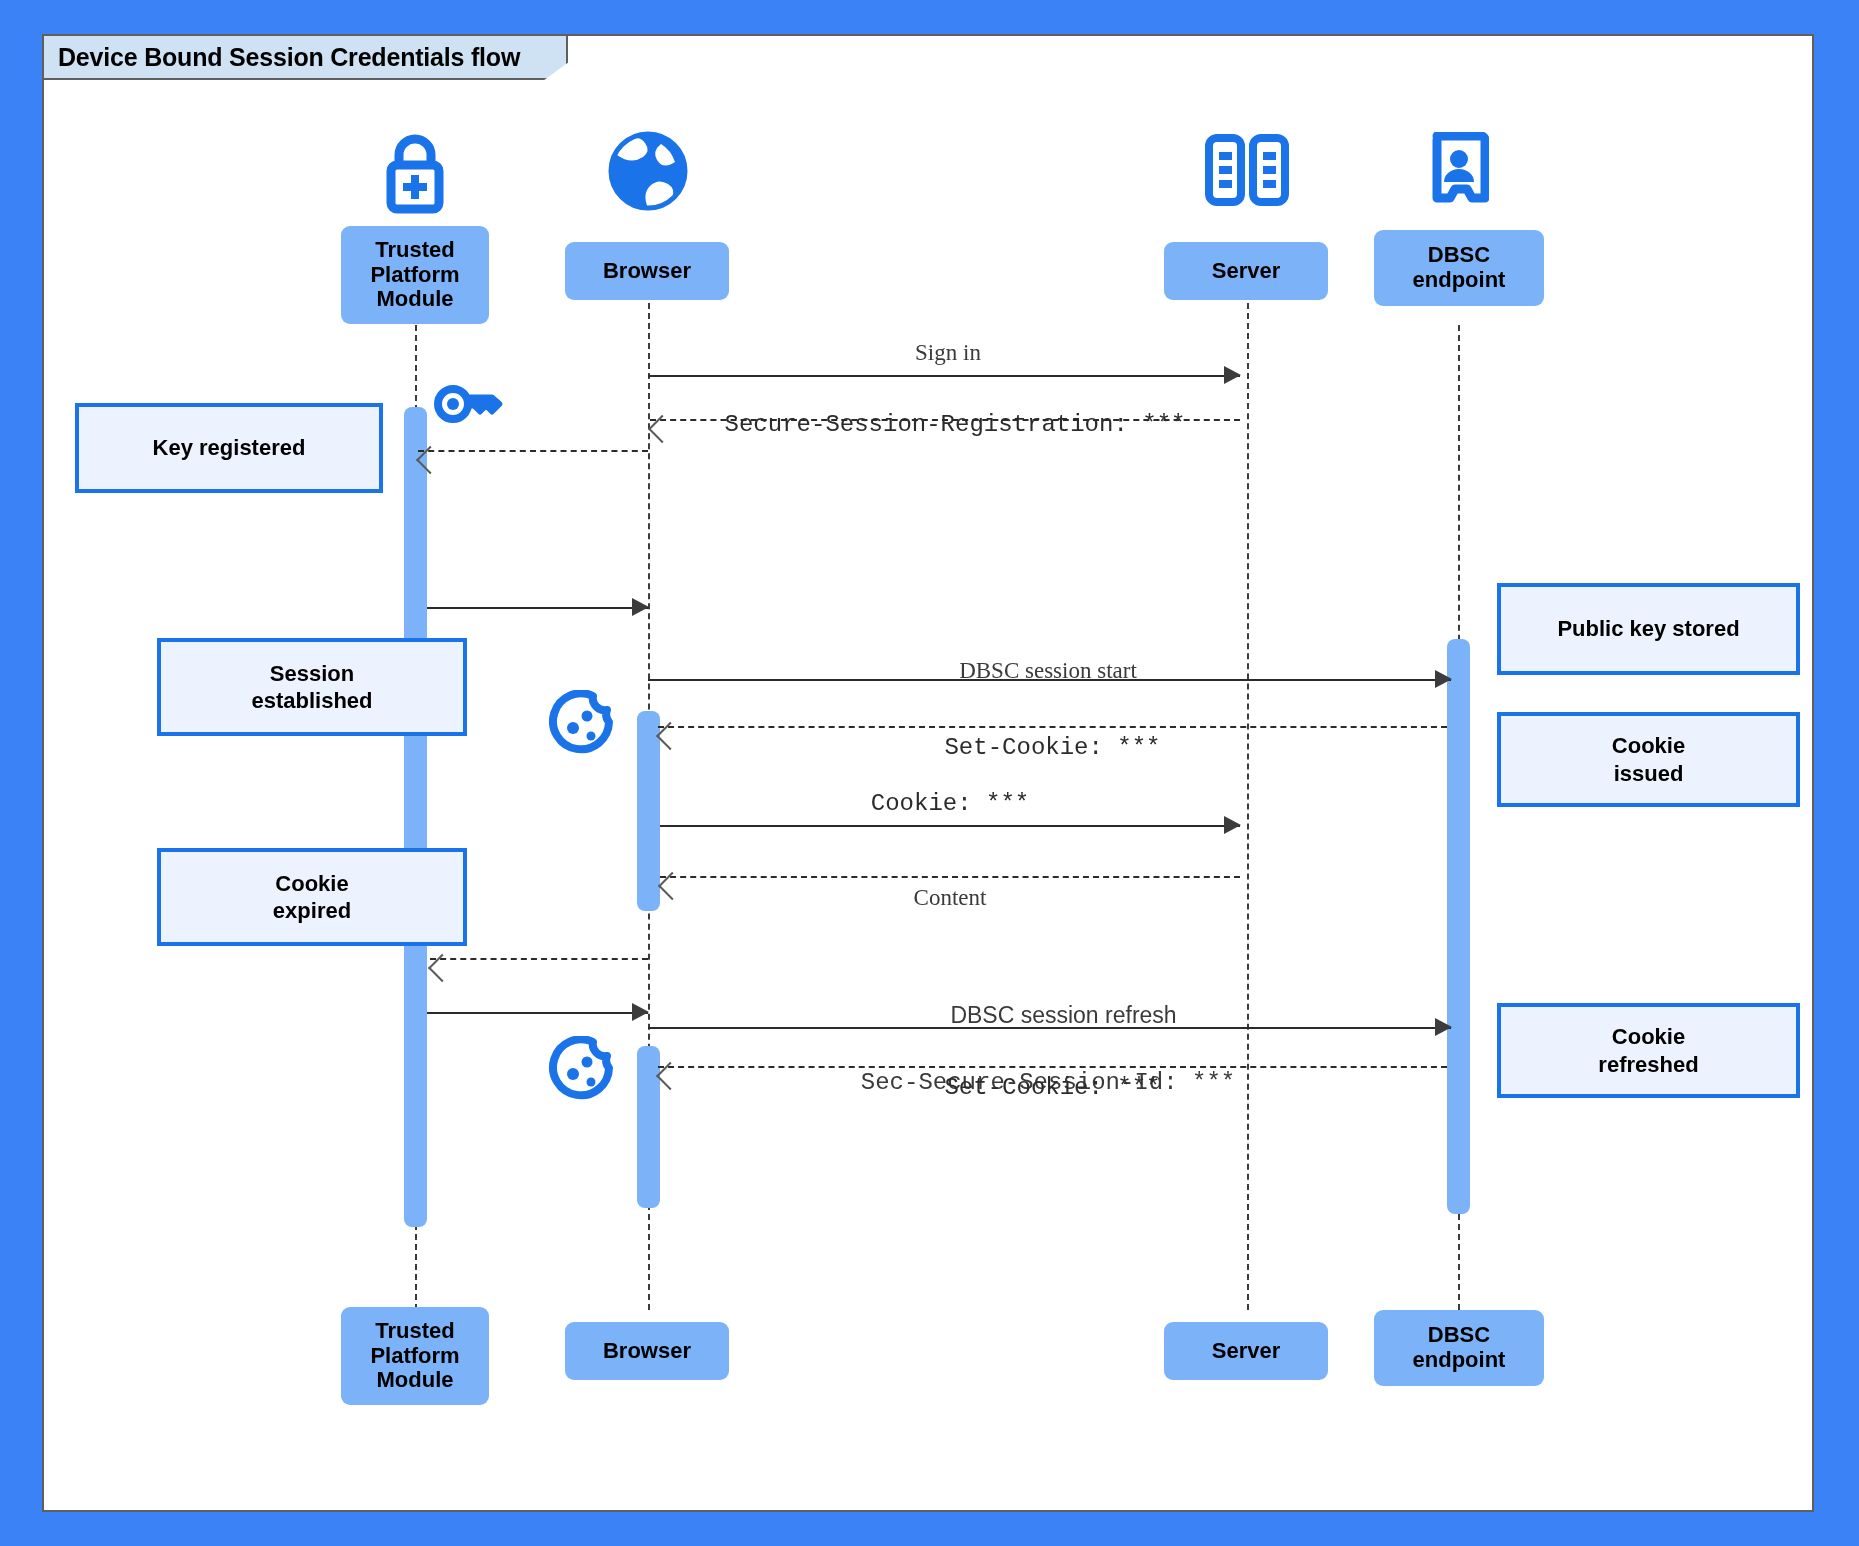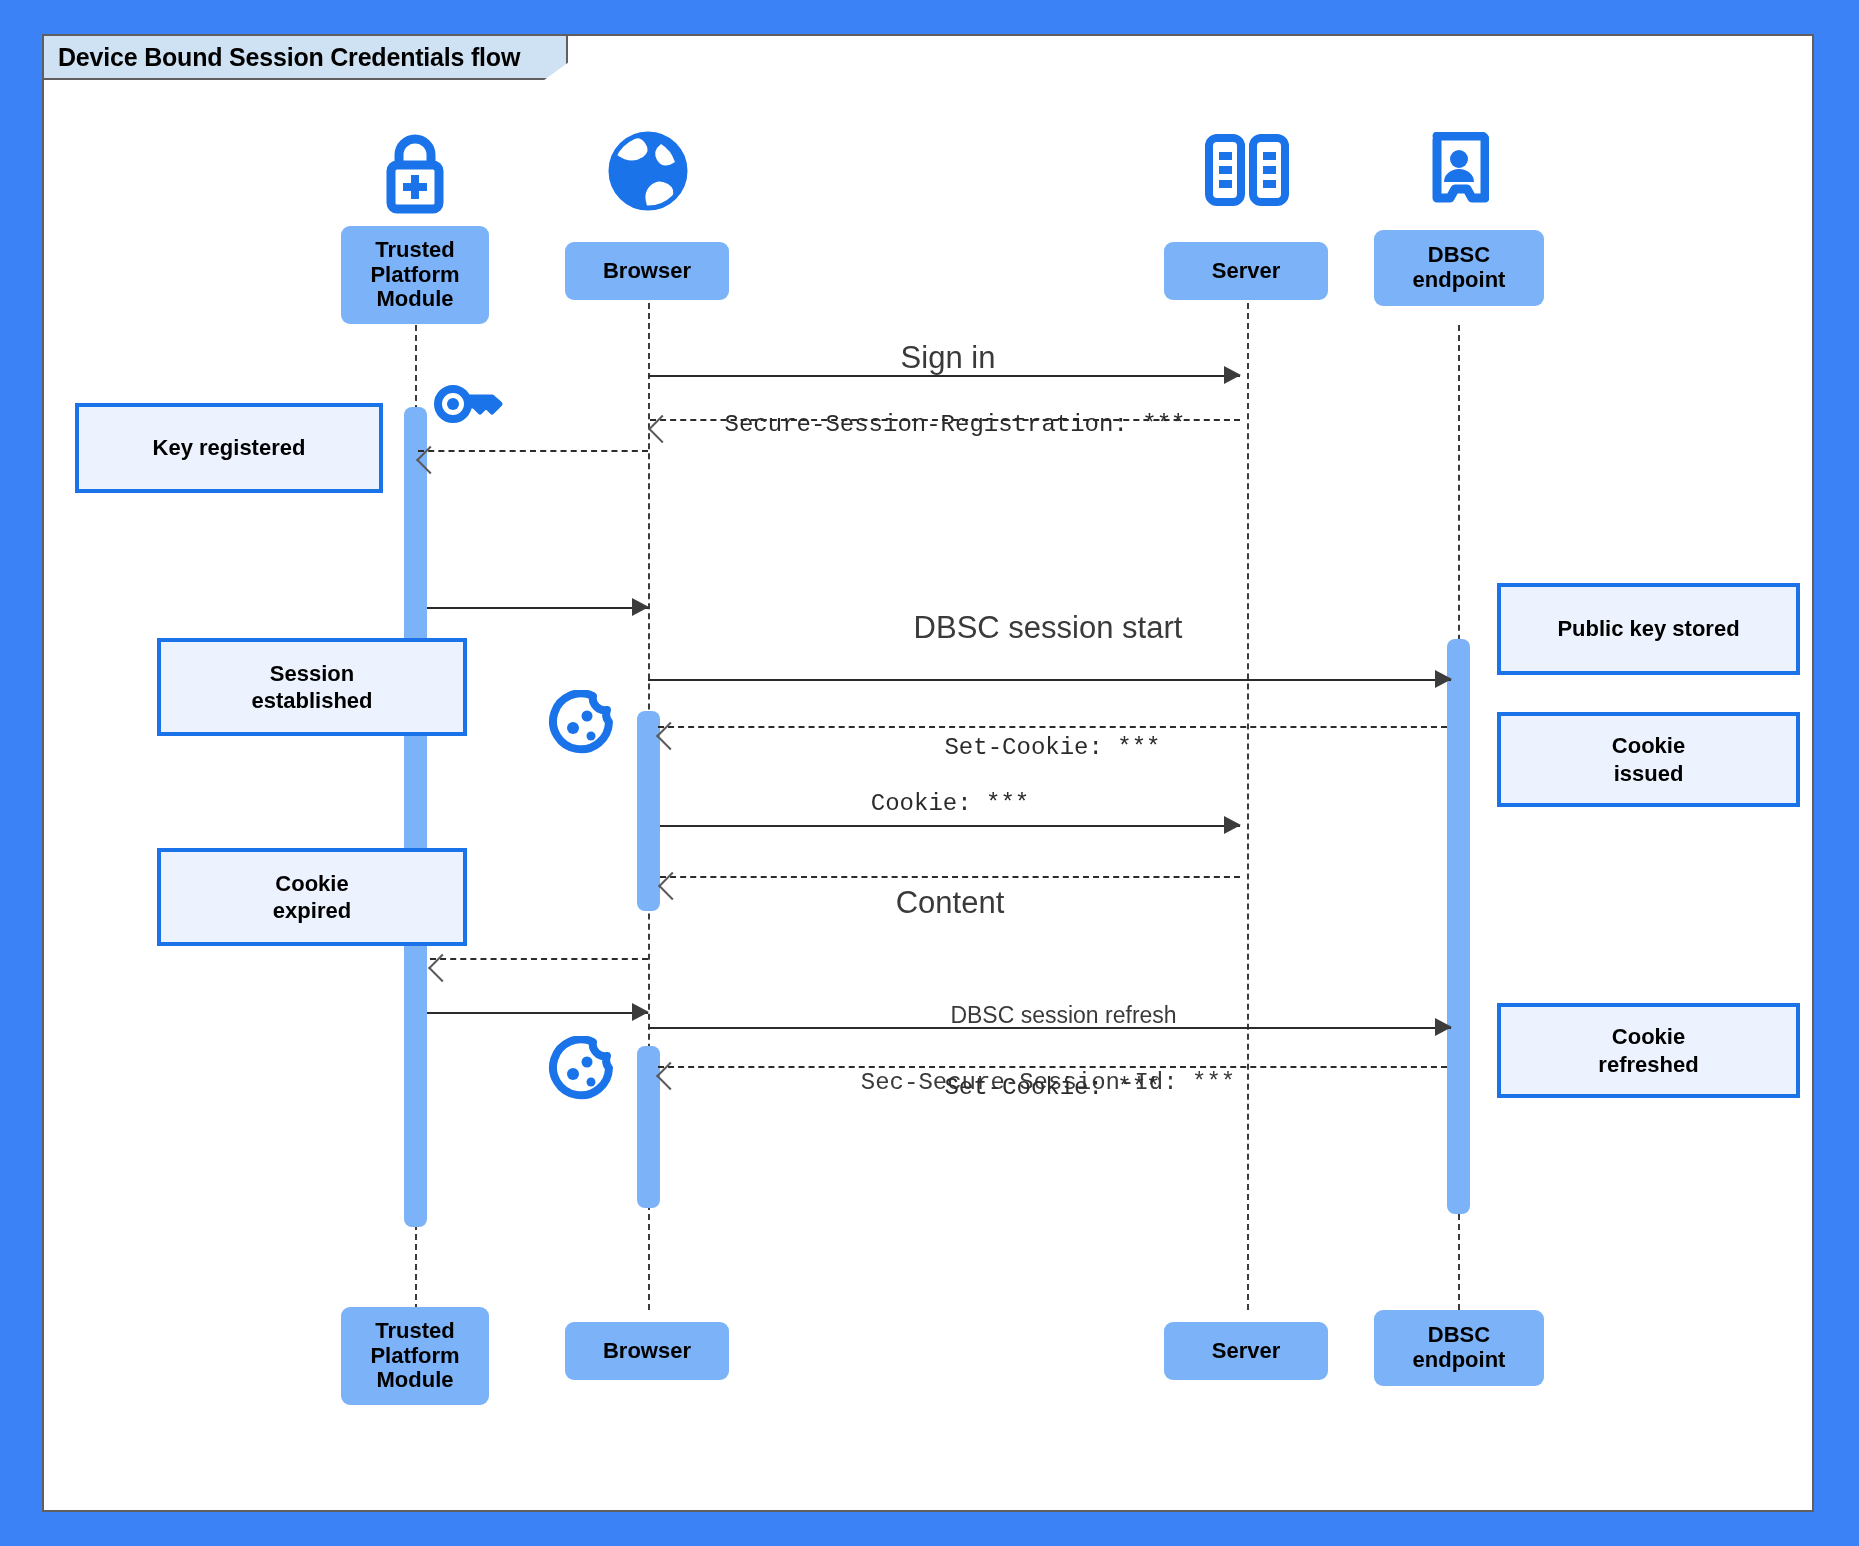--- a/index.html
+++ b/index.html
@@ -39,21 +39,21 @@
   .msg{position:absolute;height:0;z-index:4;}
   .msg .line{position:absolute;left:0;top:0;width:100%;height:0;}
   .msg.solid .line{border-top:2px solid #2b2b2b;}
   .msg.dashed .line{border-top:2px dashed #2b2b2b;}
   .head{position:absolute;top:-9px;width:0;height:0;}
   .head.r-filled{right:-1px;border-top:9px solid transparent;border-bottom:9px solid transparent;border-left:17px solid #3c3c3c;}
   .head.l-open{left:-2px;width:18px;height:18px;border-left:2px solid #5a5a5a;border-bottom:2px solid #5a5a5a;
                transform:rotate(45deg);transform-origin:0 100%;top:-10px;}
 
   .mlabel{position:absolute;text-align:center;color:#3a3a3a;white-space:pre;z-index:5;line-height:1.22;}
-  .mlabel.sans{font-family:Liberation Sans, sans-serif;font-size:31px;}
+  .mlabel.sans{font-family:Liberation Serif, serif;font-size:23px;}
   .mlabel.mono{font-family:"Liberation Mono",monospace;font-size:24px;color:#2b2b2b;}
   .mlabel .sans{font-family:"Liberation Sans",sans-serif;font-size:23px;display:block;padding-left:31px;}
   .mlabel .mono{font-family:"Liberation Mono",monospace;font-size:24px;display:block;}
 </style>
 </head>
 <body>
 
 <div id="stage">
 
   <div class="frame"></div>
@@ -159,21 +159,21 @@
   <div class="msg dashed" style="left:418px;top:450px;width:230px;">
     <div class="line"></div>
       <div class="head l-open"></div>
   </div>
 
   <div class="msg solid" style="left:427px;top:607px;width:221px;">
     <div class="line"></div>
       <div class="head r-filled"></div>
   </div>
 
-  <div class="mlabel sans" style="left:648px;top:609px;width:800px;">DBSC session start</div>
+  <div class="mlabel sans" style="left:648px;top:657px;width:800px;">DBSC session start</div>
   <div class="msg solid" style="left:648px;top:679px;width:803px;">
     <div class="line"></div>
       <div class="head r-filled"></div>
   </div>
 
   <div class="msg dashed" style="left:658px;top:726px;width:789px;">
     <div class="line"></div>
       <div class="head l-open"></div>
   </div>
   <div class="mlabel mono" style="left:658px;top:733px;width:789px;">Set-Cookie: ***</div>

